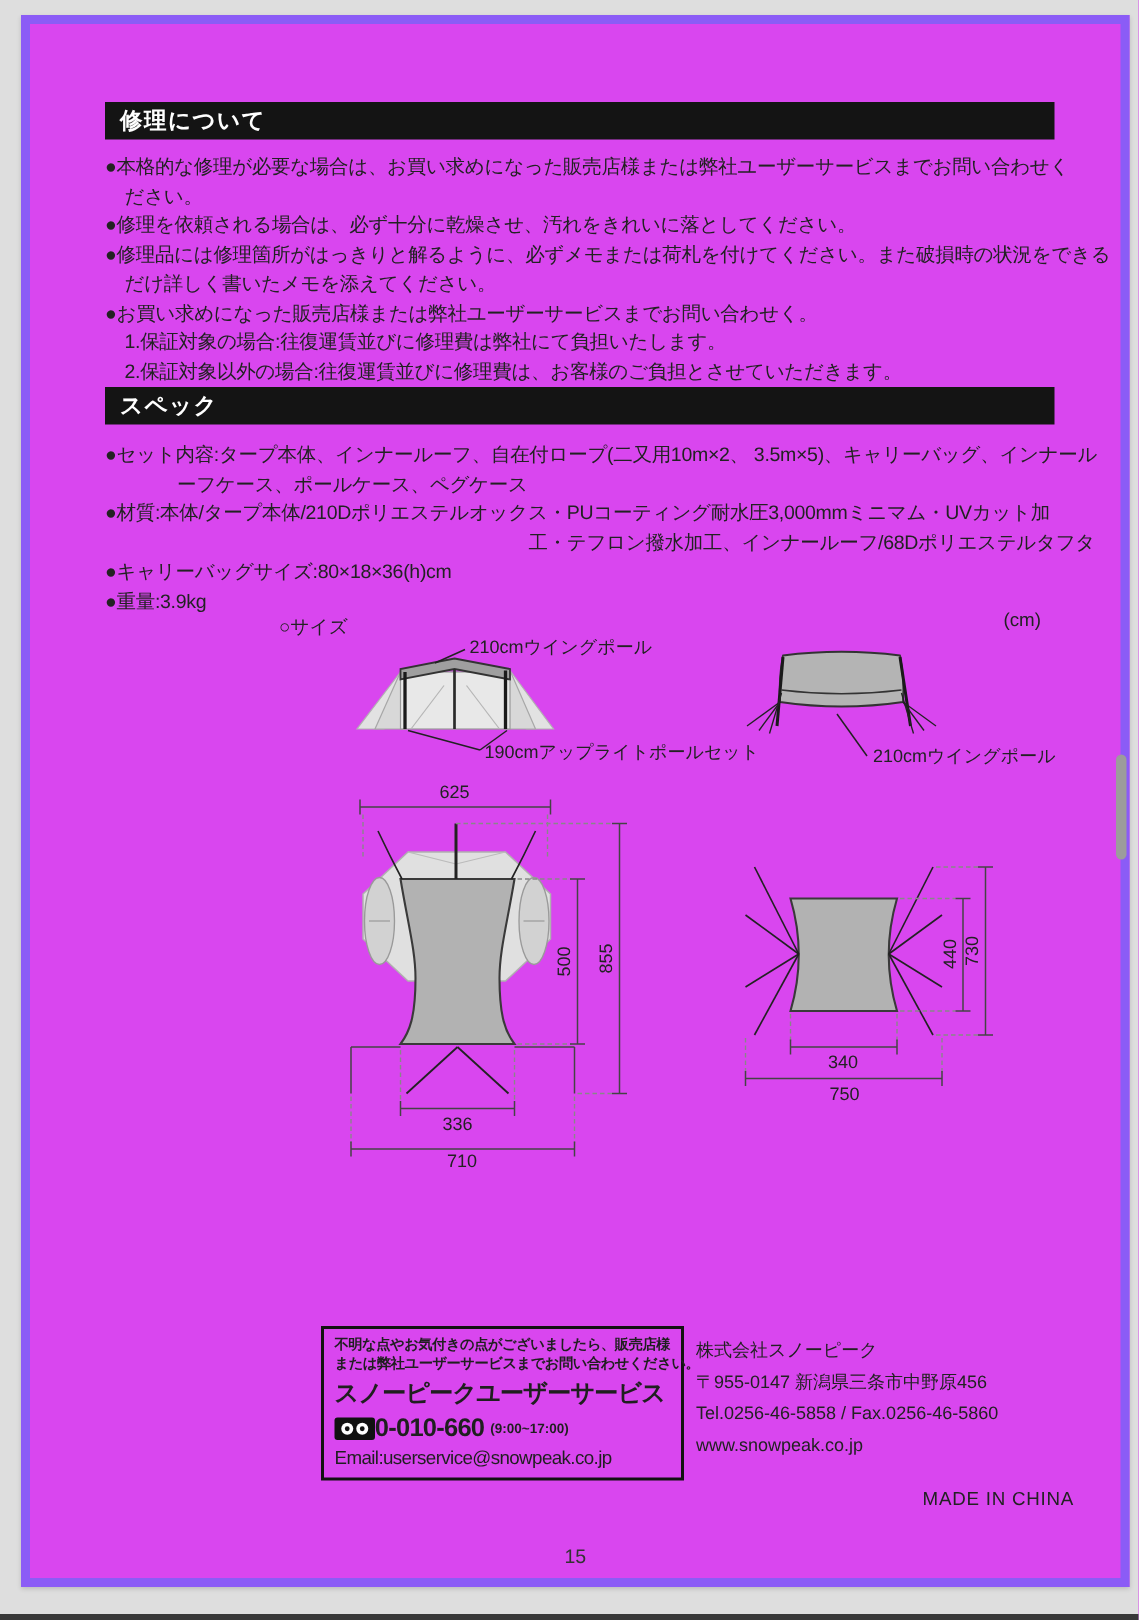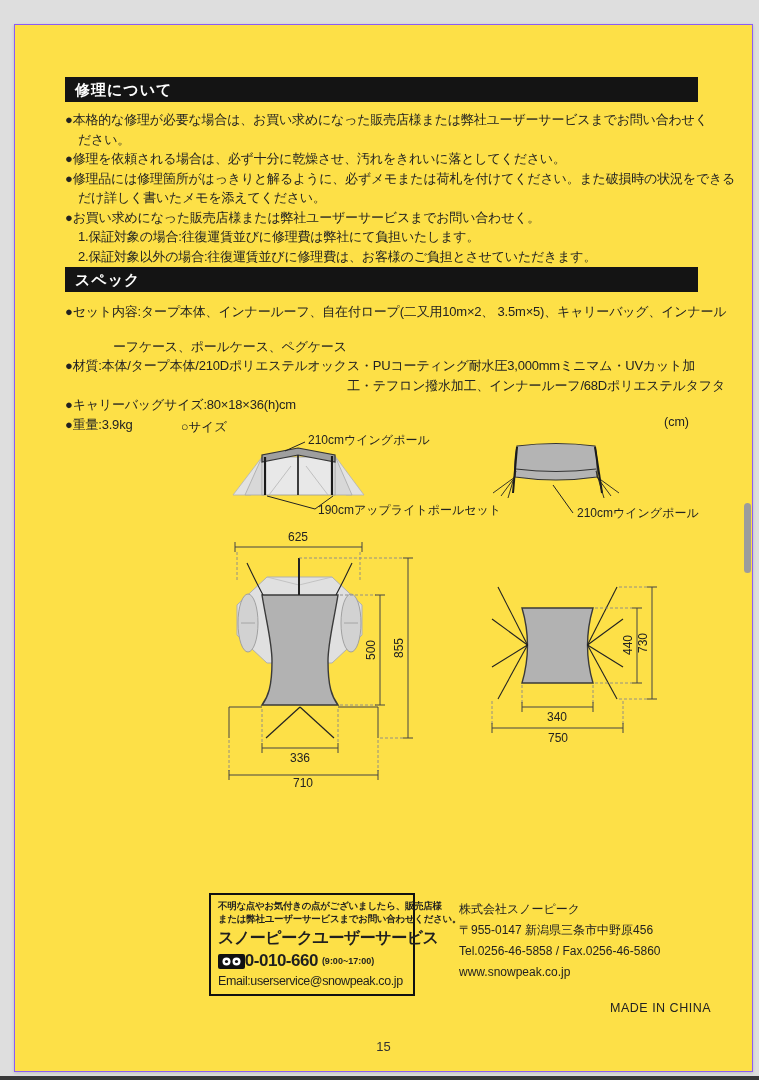--- a/index.html
+++ b/index.html
@@ -2,50 +2,50 @@
 <html><head>
 <meta charset="utf-8">
 <style>
   * { margin:0; padding:0; box-sizing:border-box; }
   html,body { width:759px; height:1080px; }
   body {
     font-family:"Liberation Sans","DejaVu Sans",sans-serif;
     background:#dedede; position:relative; overflow:hidden; color:#1f1f1f;
   }
   .page {
-    position:absolute; left:14px; top:24px; width:739px; height:1048px;
-    background:#fde047; border:1px solid #8b5cf6; box-shadow:0 1px 3px rgba(0,0,0,.15);
+    position:absolute; left:14px; top:10px; width:739px; height:1048px;
+    background:#d946ef; border:6px solid #8b5cf6; box-shadow:0 1px 3px rgba(0,0,0,.15);
   }
   .sec-bar {
     position:absolute; left:50px; width:633px; height:25px; background:#141414;
     color:#fff; font-size:15px; font-weight:bold; line-height:25px; padding-left:10px;
     letter-spacing:1px;
   }
   .bar-repair { top:52px; }
   .bar-spec { top:242px; }
   .tblock { position:absolute; left:50px; width:660px; }
   .tb-repair { top:85px; }
   .tb-spec { top:277px; }
   .tline { font-size:13px; line-height:19.5px; white-space:nowrap; letter-spacing:-0.2px; color:#222; }
   .i1 { padding-left:13px; }
   .i2 { padding-left:36px;text-align:right; }
-  .i3 { padding-left:48px;margin-top:15px; }
+  .i3 { padding-left:48px; }
   .size-label { position:absolute; left:166px; top:394px; font-size:12.5px; color:#222; }
   .unit-label { position:absolute; left:649px; top:390px; font-size:12.5px; color:#222; }
   svg { position:absolute; overflow:visible; }
   .svg-front { left:210px; top:405px; width:290px; height:95px; }
   .svg-side  { left:470px; top:416px; width:240px; height:84px; }
   .svg-planf { left:200px; top:500px; width:205px; height:262px; }
   .svg-plans { left:455px; top:540px; width:190px; height:178px; }
   .dline { stroke:#444; stroke-width:1; }
   .dash  { stroke:#888; stroke-width:0.9; stroke-dasharray:3 2; }
   .dimtext { font-size:12px; fill:#222; }
   .lbltext { font-size:12px; fill:#222; }
   .contact-box {
-    position:absolute; left:194px; top:868px; width:206px; height:103px;
+    position:absolute; left:194px; top:868px; width:242px; height:103px;
     border:2px solid #111; padding:5px 7px;
   }
   .c-note { font-size:9.5px; line-height:12.5px; font-weight:600; letter-spacing:-0.3px; white-space:nowrap; }
   .c-service { font-size:16px; font-weight:800; margin-top:3px; letter-spacing:-0.5px; white-space:nowrap; }
   .c-phone-row { display:flex; align-items:center; margin-top:2px; gap:4px; }
   .c-phone { font-size:17px; font-weight:800; letter-spacing:-0.5px; }
   .c-hours { font-size:9px; font-weight:600; }
   .c-email { font-size:12.5px; font-weight:400; margin-top:3px; letter-spacing:-0.4px; white-space:nowrap; }
   .company { position:absolute; left:444px; top:874px; width:260px; }
   .co-line { font-size:12px; line-height:21px; white-space:nowrap; color:#222; }

